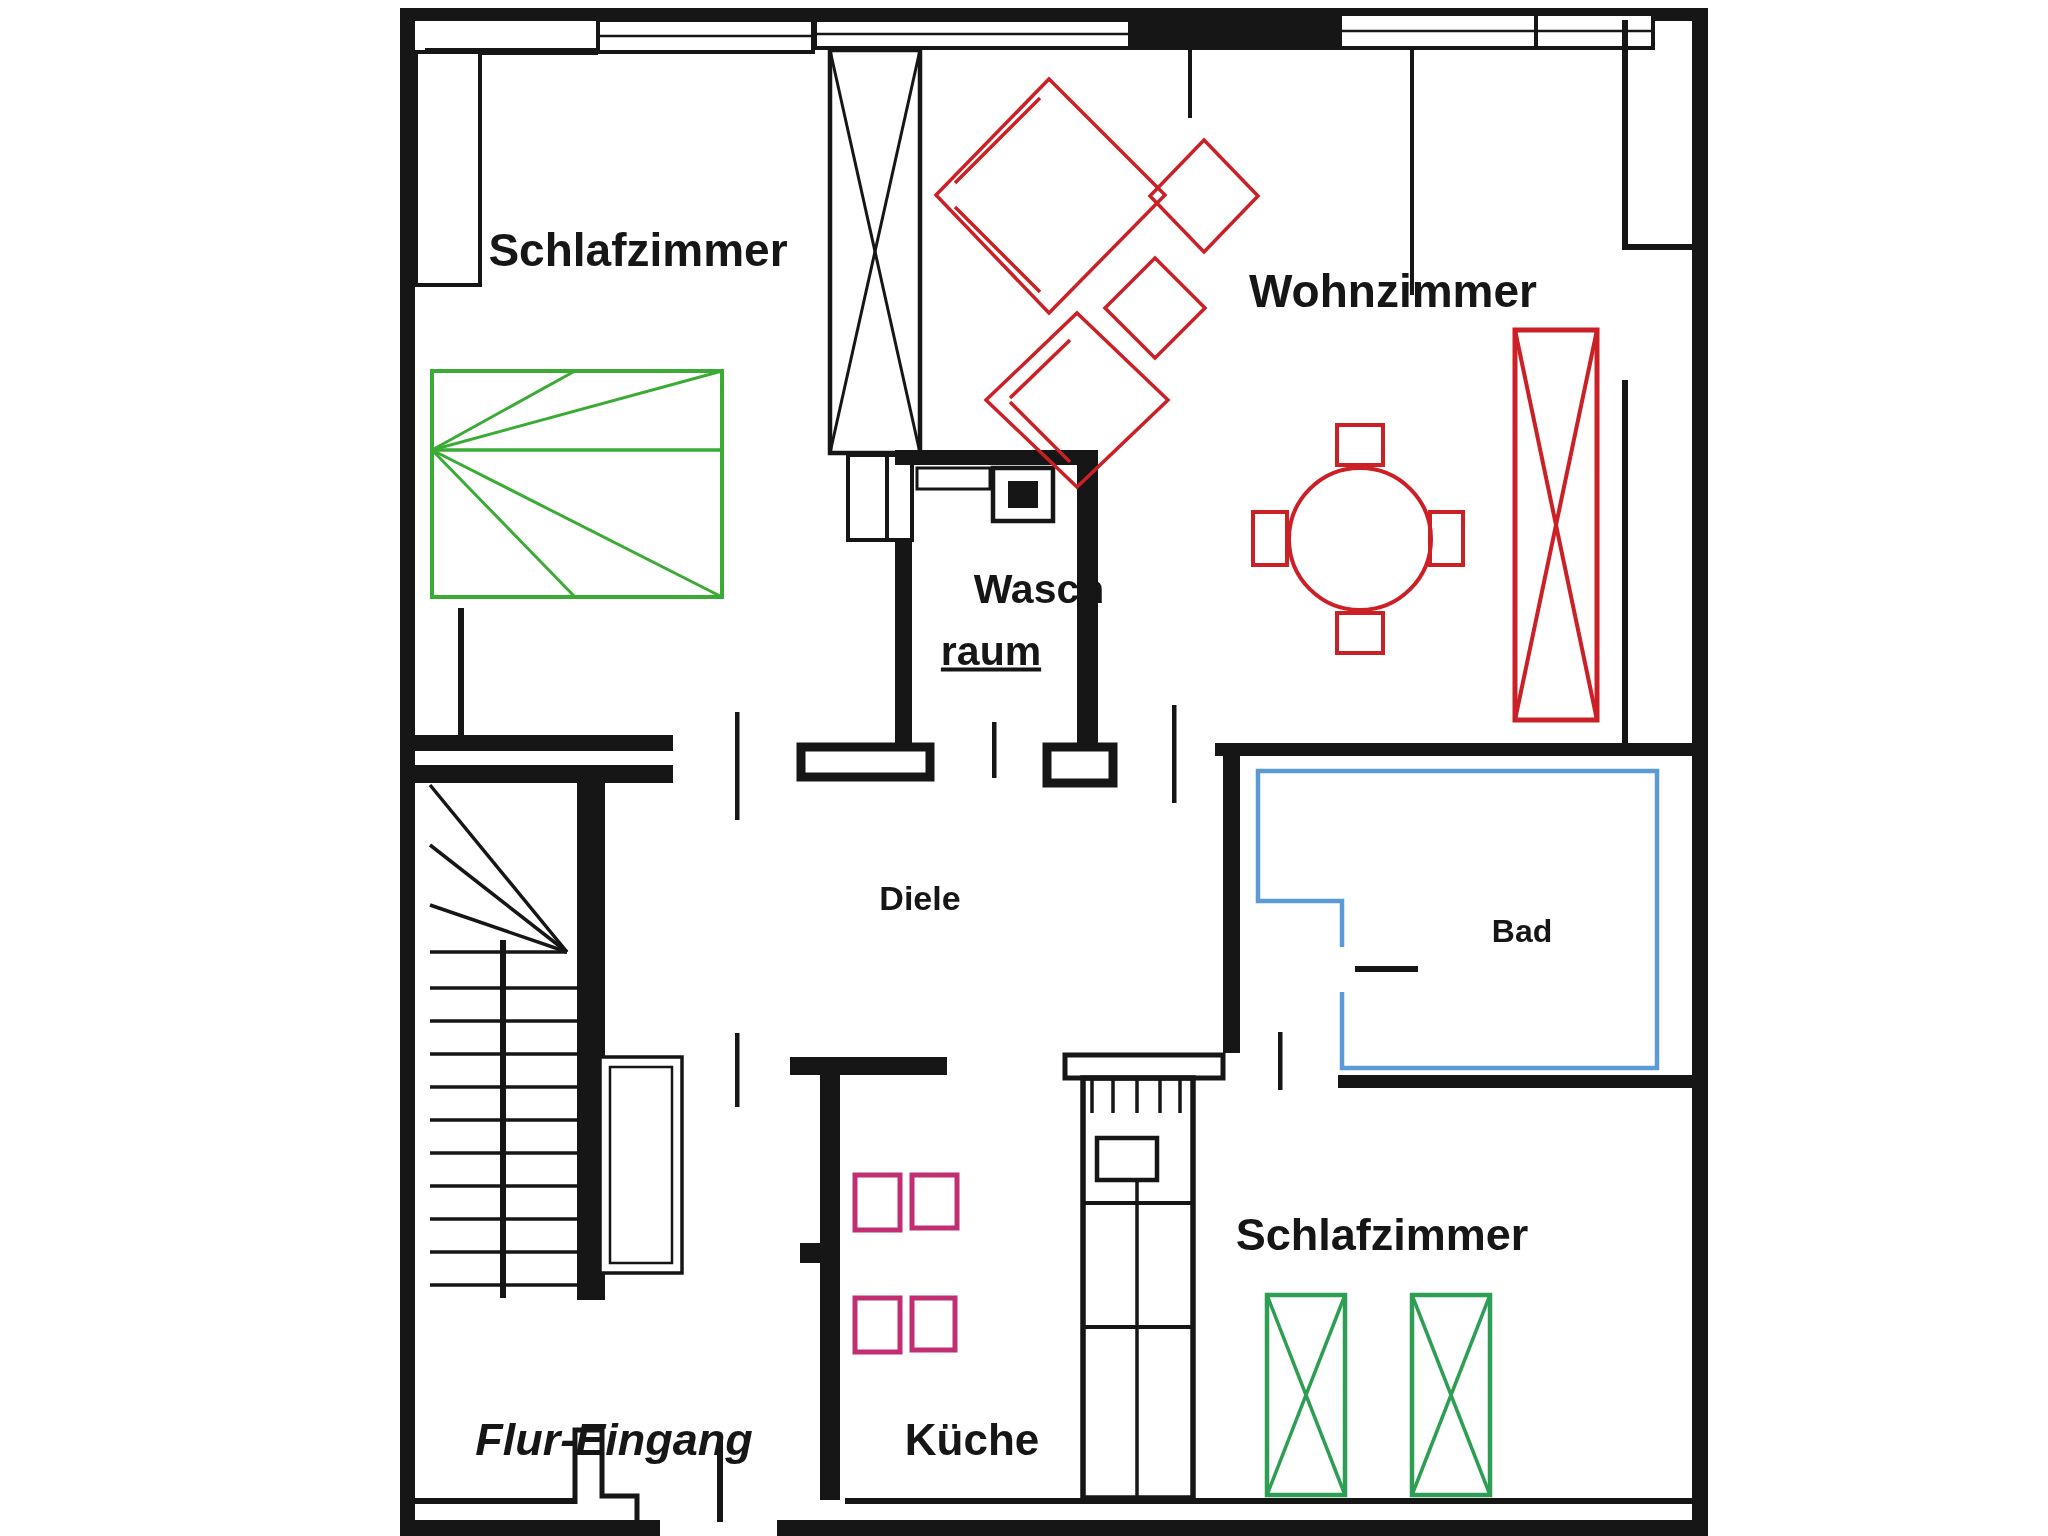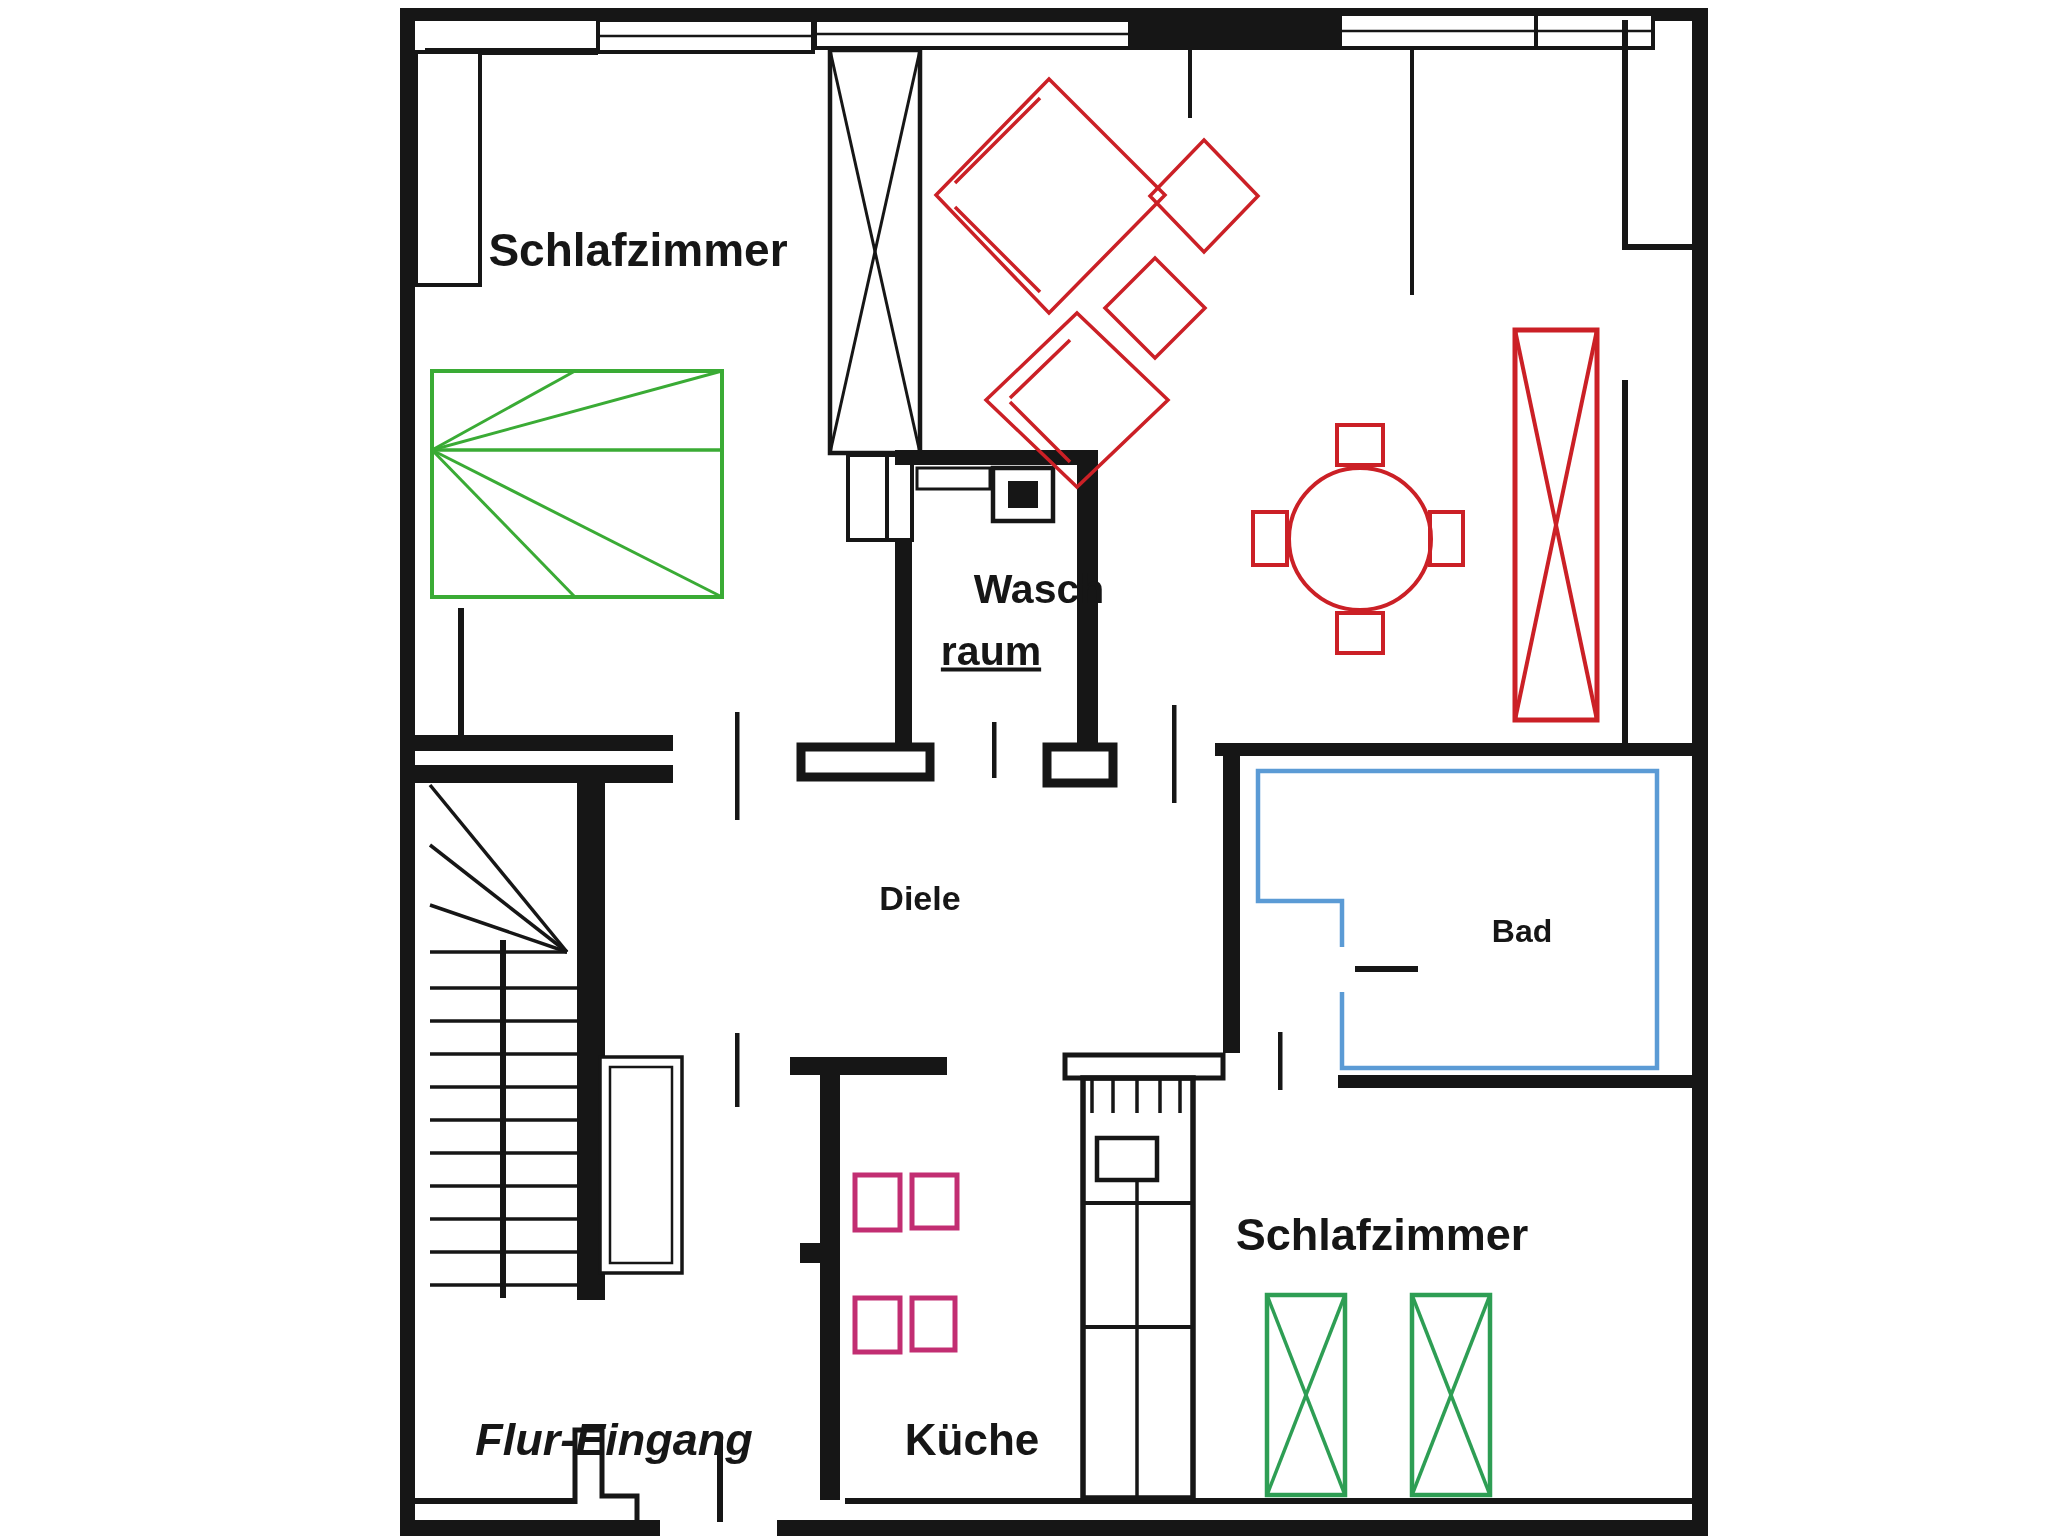--- a/index.html
+++ b/index.html
@@ -189,20 +189,21 @@
     <g>
       <rect x="1412" y="1295" width="78" height="200" stroke-width="4.5"></rect>
       <line x1="1412" y1="1295" x2="1490" y2="1495" stroke-width="3.5"></line>
       <line x1="1490" y1="1295" x2="1412" y2="1495" stroke-width="3.5"></line>
     </g>
   </g>
 </svg>
 
   <span class="room-label" style="left:638px;top:250px;font-size:46px;">Schlafzimmer</span>
 
+  <span class="room-label" style="left:1393px;top:291px;font-size:46px;">Wohnzimmer</span>
 
   <span class="room-label" style="left:995px;top:589px;font-size:41px;margin-left:44px;">Wasch</span>
   <span class="room-label" style="left:991px;top:651px;font-size:41px;text-decoration:underline;">raum</span>
 
   <span class="room-label" style="left:920px;top:898px;font-size:34px;">Diele</span>
 
   <span class="room-label" style="left:1522px;top:931px;font-size:32px;">Bad</span>
 
   <span class="room-label" style="left:614px;top:1440px;font-size:45px;font-style:italic;">Flur-Eingang</span>
 

